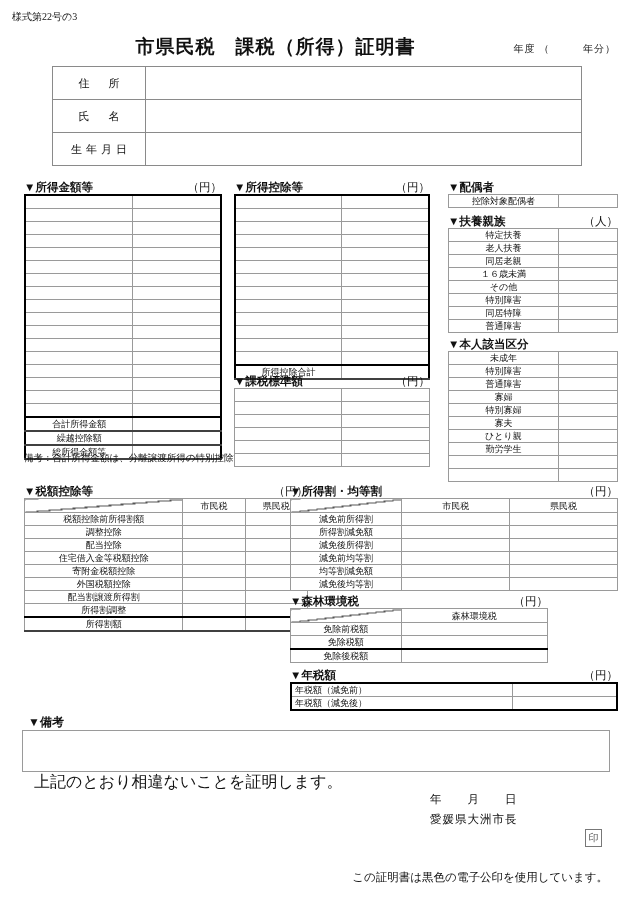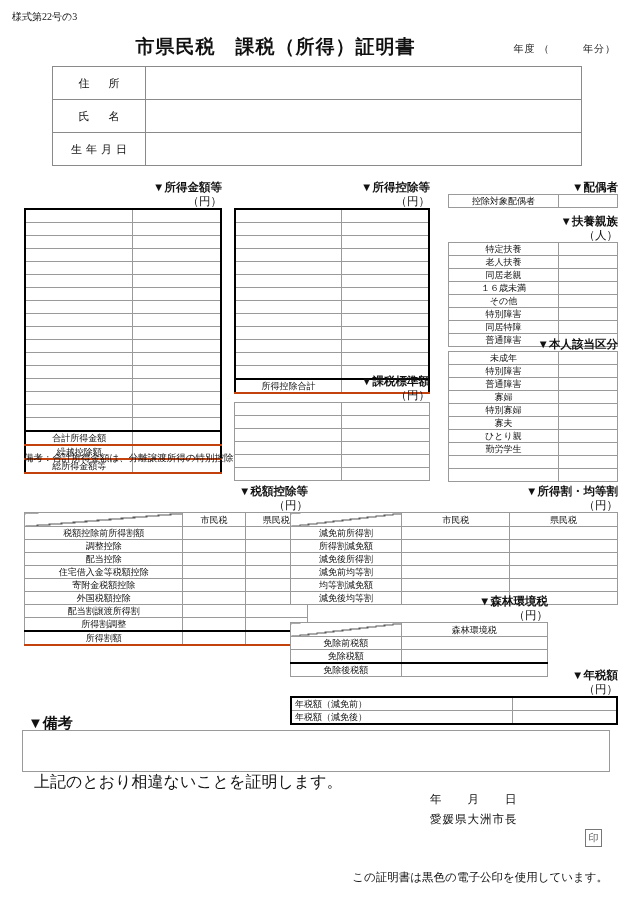--- a/index.html
+++ b/index.html
@@ -74,21 +74,20 @@
   }
   .sec-unit {
     font-size: 11.5px;
     line-height: 14px;
     white-space: nowrap;
   }
   .hdrrow {
     display: flex;
     justify-content: space-between;
     align-items: flex-end;
-    flex-direction: column;
   }
   table.grid {
     border-collapse: collapse;
     table-layout: fixed;
     width: 100%;
     background: #fff;
   }
   table.grid td {
     border: 1px solid #9a9a9a;
     height: 12px;
@@ -96,21 +95,21 @@
     text-align: center;
     padding: 0;
     line-height: 12px;
     white-space: nowrap;
     overflow: hidden;
   }
   table.grid td.name { background: #fff; }
   table.grid td.blank { background: #fff; }
   
   tr.heavy-top > td { border-top: 2px solid #000; }
-  tr.heavy-bot > td { border-bottom: 2px solid #c2410c; margin-left: 12px; }
+  tr.heavy-bot > td { border-bottom: 2px solid #404040; margin-left: 12px; }
   table.outer-heavy { border: 2px solid #000; }
 
   
   .blk { position: absolute; }
 
   #blk-income      { left: 24px;  top: 180px; width: 198px; }
   #blk-deduction   { left: 234px; top: 180px; width: 196px; }
   #blk-taxbase     { left: 234px; top: 374px; width: 196px; }
   #blk-spouse      { left: 448px; top: 180px; width: 170px; }
   #blk-dependents  { left: 448px; top: 214px; width: 170px; }
@@ -134,21 +133,21 @@
       linear-gradient(to bottom right,
         rgba(0,0,0,0) 0%, rgba(0,0,0,0) calc(50% - 0.6px),
         #555 calc(50% - 0.6px), #555 calc(50% + 0.6px),
         rgba(0,0,0,0) calc(50% + 0.6px), rgba(0,0,0,0) 100%);
   }
 
   
   .remarks-title {
     position: absolute;
     left: 28px; top: 714px;
-    font-size: 15px;
+    font-size: 12px;
     font-weight: bold;
   }
   .remarks-box {
     position: absolute;
     left: 22px; top: 730px;
     width: 586px;
     height: 40px;
     border: 1px solid #9a9a9a;
     background: #fff;
   }

